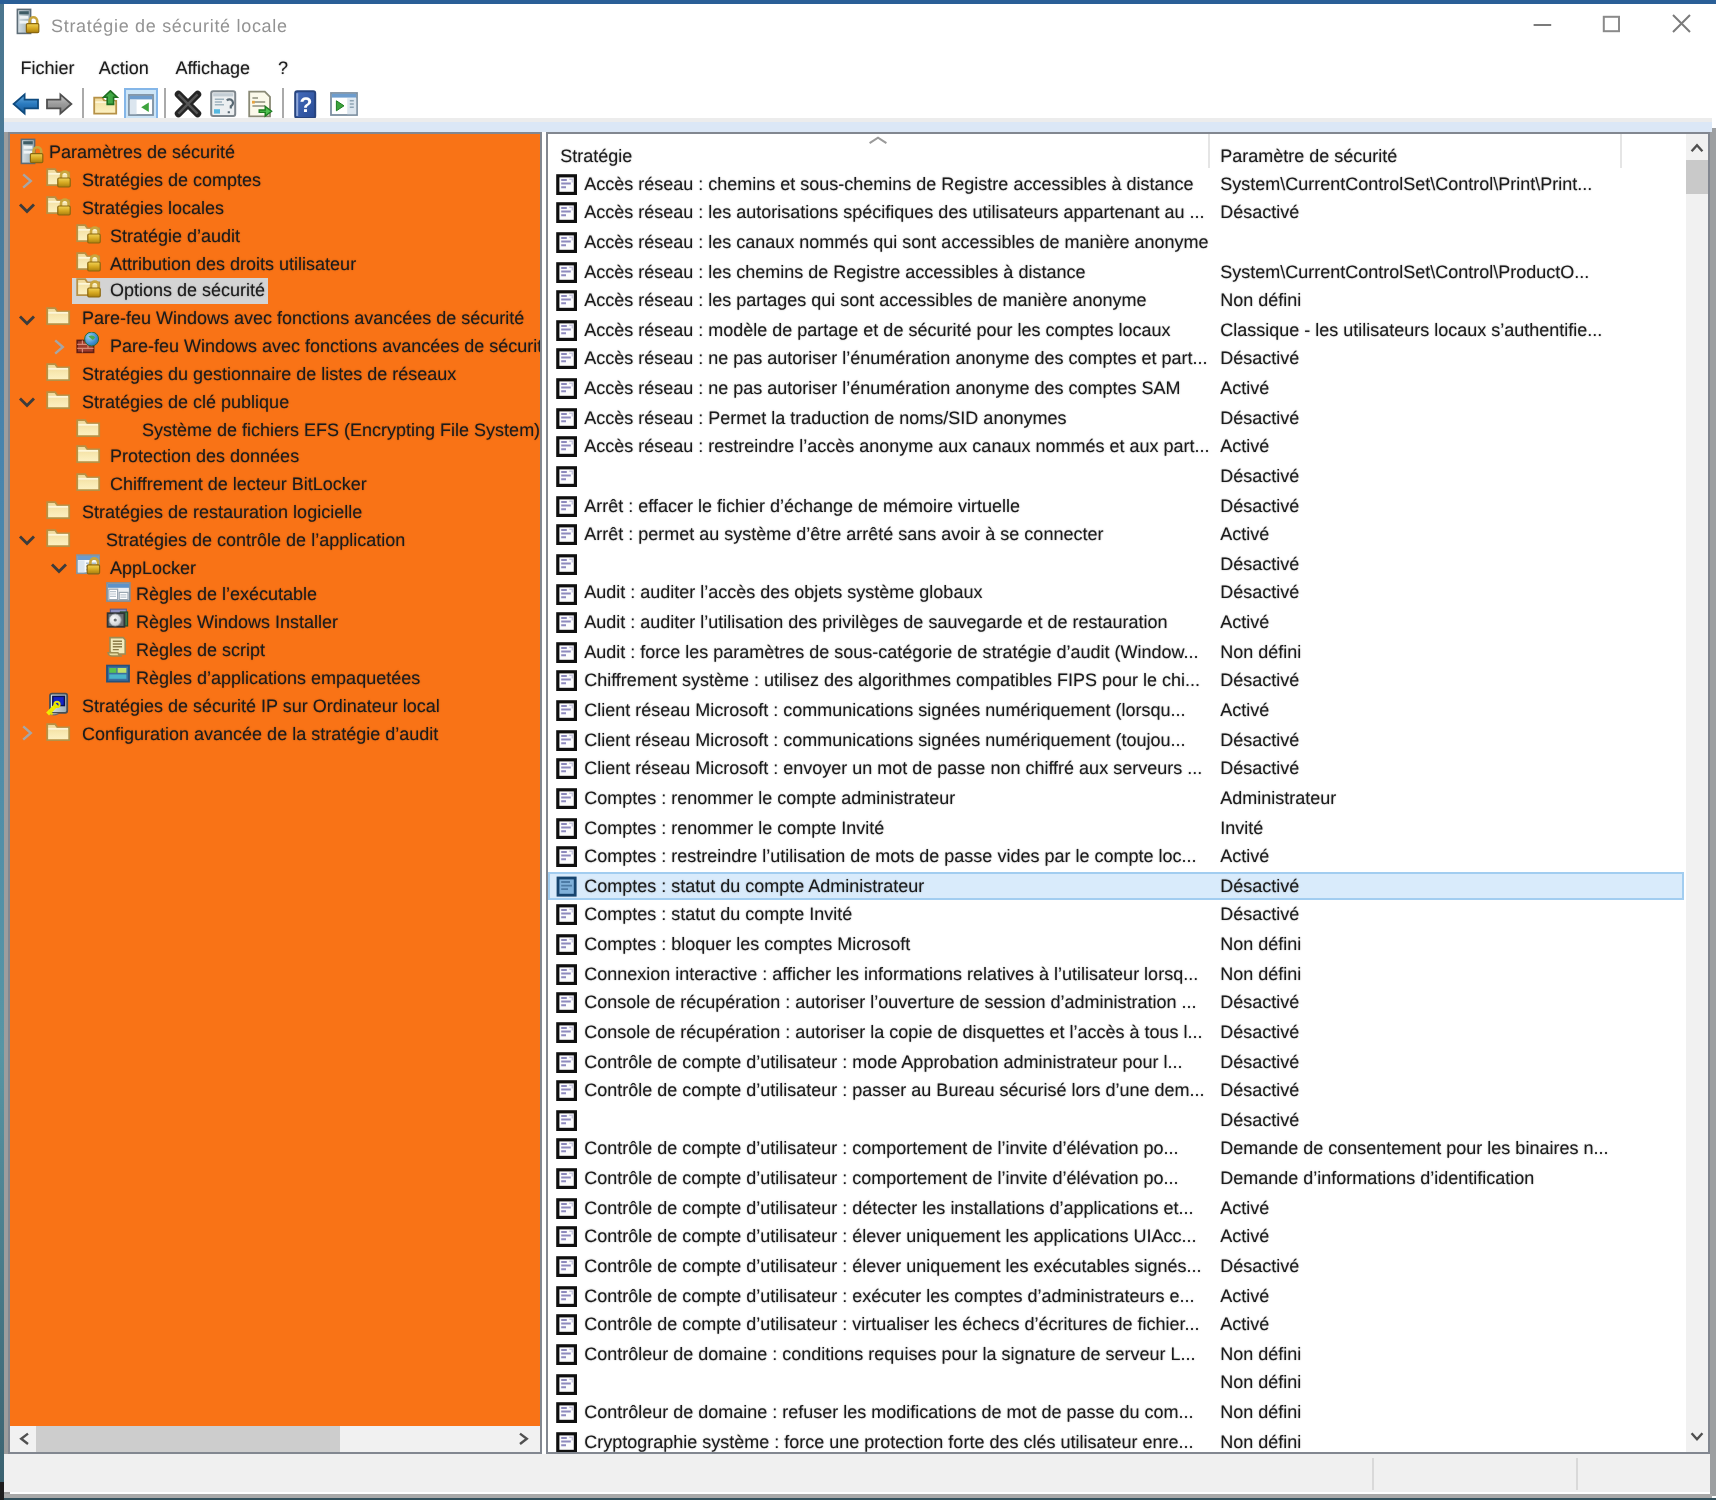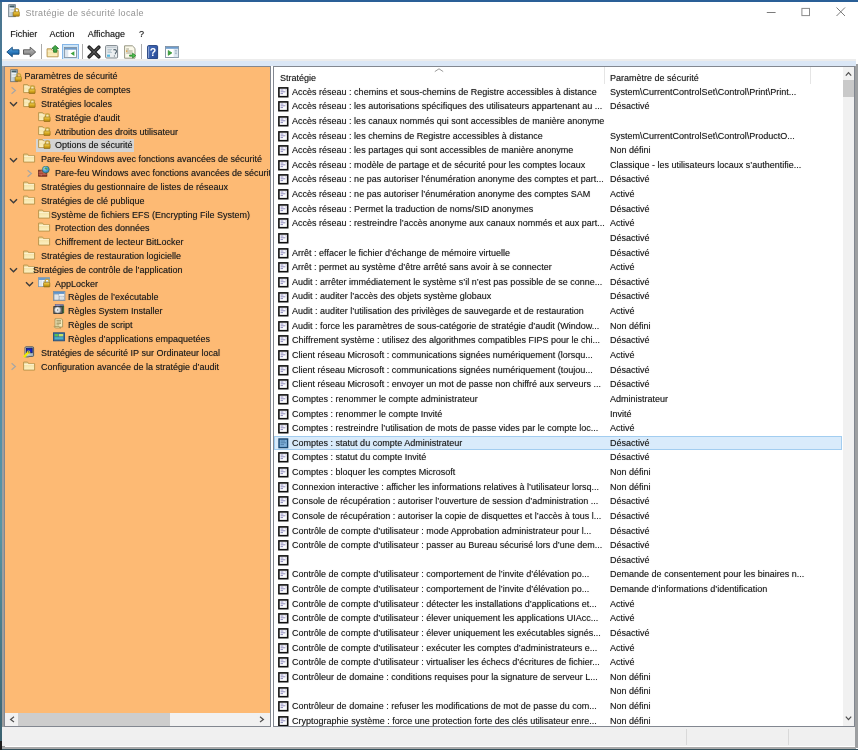--- a/index.html
+++ b/index.html
@@ -127,21 +127,21 @@
   </svg>
 <svg style="position:absolute;left:164.5px;top:46px;" width="14" height="12" viewBox="0 0 14 12">
     <rect x="0.5" y="0.5" width="13" height="11" fill="#fff" stroke="#7d8fa0" stroke-width="0.9"></rect>
     <rect x="0.9" y="0.9" width="12.2" height="1.9" fill="#6d9ccd"></rect>
     <rect x="8.6" y="3.1" width="4.5" height="8" fill="#dce6ef"></rect>
     <path d="M9.9 4.4 h2 M9.9 6 h2 M9.9 7.6 h2" stroke="#8fa5b5" stroke-width="0.7"></path>
     <path d="M3.2 4.4 L7 6.9 L3.2 9.4 Z" fill="#3da33d" stroke="#1d7d21" stroke-width="0.5"></path>
   </svg>
 <div class="ab" style="left:2px;top:58.5px;width:854px;height:2.8px;background:#ececec"></div>
 <div class="ab" style="left:2px;top:61.3px;width:854px;height:5px;background:#dbe7f6"></div>
-<div class="ab" style="left:4px;top:66.3px;width:266.6px;height:660.4px;background:#fdba74;border:1px solid #828790;box-sizing:border-box;overflow:hidden" id="lp">
+<div class="ab" style="left:4px;top:66.3px;width:266.6px;height:660.4px;background:#f97316;border:1px solid #828790;box-sizing:border-box;overflow:hidden" id="lp">
 <svg style="position:absolute;left:5px;top:2.1000000000000085px;" width="13" height="14" viewBox="0 0 13 14">
       <rect x="0.7" y="0.7" width="6.6" height="12" fill="url(#tg)" stroke="#5c6c77" stroke-width="0.8"></rect>
       <rect x="1.6" y="1.6" width="4.8" height="1.6" fill="#3e5c66"></rect>
       <rect x="1.8" y="4.0" width="4.4" height="1.4" fill="#eef3f5"></rect>
       <rect x="1.8" y="6.4" width="4.4" height="1.4" fill="#eef3f5"></rect>
       <path d="M6.800000000000001 8.1 v-1.6 a1.9 1.9 0 0 1 3.8 0 v1.6" fill="none" stroke="#c9a53c" stroke-width="1.3"></path>
       <rect x="5.2" y="7.8" width="6.2" height="4.5" rx="0.6" fill="url(#lg)" stroke="#8a660e" stroke-width="0.6"></rect>
     </svg>
 <div class="tx" style="left:19.5px;top:2.1px">Paramètres de sécurité</div>
 <svg style="position:absolute;left:5px;top:18.520000000000003px;" width="7" height="9" viewBox="0 0 7 9">
@@ -215,21 +215,21 @@
     </svg>
 <svg style="position:absolute;left:18px;top:126.48000000000002px;" width="13" height="12" viewBox="0 0 13 12">
       <path transform="translate(0 0.5)" d="M0.6 9.6 L0.6 1.6 L4.6 1.6 L5.7 3.2 L11.6 3.2 L11.6 9.6 Z" fill="url(#fg)" stroke="#b69146" stroke-width="0.9"></path>
       <path transform="translate(0 0.5)" d="M1.2 3.9 L11 3.9" stroke="#fdf6d8" stroke-width="0.9" fill="none"></path>
     </svg>
 <div class="tx" style="left:36.0px;top:126.5px">Stratégies de clé publique</div>
 <svg style="position:absolute;left:33px;top:140.3px;" width="13" height="12" viewBox="0 0 13 12">
       <path transform="translate(0 0.5)" d="M0.6 9.6 L0.6 1.6 L4.6 1.6 L5.7 3.2 L11.6 3.2 L11.6 9.6 Z" fill="url(#fg)" stroke="#b69146" stroke-width="0.9"></path>
       <path transform="translate(0 0.5)" d="M1.2 3.9 L11 3.9" stroke="#fdf6d8" stroke-width="0.9" fill="none"></path>
     </svg>
-<div class="tx" style="left:46px;top:140.3px">Système de fichiers EFS (Encrypting File System)</div>
+<div class="tx" style="left:66px;top:140.3px">Système de fichiers EFS (Encrypting File System)</div>
 <svg style="position:absolute;left:33px;top:154.12px;" width="13" height="12" viewBox="0 0 13 12">
       <path transform="translate(0 0.5)" d="M0.6 9.6 L0.6 1.6 L4.6 1.6 L5.7 3.2 L11.6 3.2 L11.6 9.6 Z" fill="url(#fg)" stroke="#b69146" stroke-width="0.9"></path>
       <path transform="translate(0 0.5)" d="M1.2 3.9 L11 3.9" stroke="#fdf6d8" stroke-width="0.9" fill="none"></path>
     </svg>
 <div class="tx" style="left:50.0px;top:154.1px">Protection des données</div>
 <svg style="position:absolute;left:33px;top:167.94px;" width="13" height="12" viewBox="0 0 13 12">
       <path transform="translate(0 0.5)" d="M0.6 9.6 L0.6 1.6 L4.6 1.6 L5.7 3.2 L11.6 3.2 L11.6 9.6 Z" fill="url(#fg)" stroke="#b69146" stroke-width="0.9"></path>
       <path transform="translate(0 0.5)" d="M1.2 3.9 L11 3.9" stroke="#fdf6d8" stroke-width="0.9" fill="none"></path>
     </svg>
 <div class="tx" style="left:50.0px;top:167.9px">Chiffrement de lecteur BitLocker</div>
@@ -238,21 +238,21 @@
       <path transform="translate(0 0.5)" d="M1.2 3.9 L11 3.9" stroke="#fdf6d8" stroke-width="0.9" fill="none"></path>
     </svg>
 <div class="tx" style="left:36.0px;top:181.8px">Stratégies de restauration logicielle</div>
 <svg style="position:absolute;left:4px;top:198.98px;" width="9" height="8" viewBox="0 0 9 8">
       <path d="M1 2.2 L4.5 5.8 L8 2.2" fill="none" stroke="#3c3c3c" stroke-width="1.4"></path>
     </svg>
 <svg style="position:absolute;left:18px;top:195.57999999999998px;" width="13" height="12" viewBox="0 0 13 12">
       <path transform="translate(0 0.5)" d="M0.6 9.6 L0.6 1.6 L4.6 1.6 L5.7 3.2 L11.6 3.2 L11.6 9.6 Z" fill="url(#fg)" stroke="#b69146" stroke-width="0.9"></path>
       <path transform="translate(0 0.5)" d="M1.2 3.9 L11 3.9" stroke="#fdf6d8" stroke-width="0.9" fill="none"></path>
     </svg>
-<div class="tx" style="left:28px;top:195.6px">Stratégies de contrôle de l’application</div>
+<div class="tx" style="left:48px;top:195.6px">Stratégies de contrôle de l’application</div>
 <svg style="position:absolute;left:20px;top:212.80000000000004px;" width="9" height="8" viewBox="0 0 9 8">
       <path d="M1 2.2 L4.5 5.8 L8 2.2" fill="none" stroke="#3c3c3c" stroke-width="1.4"></path>
     </svg>
 <svg style="position:absolute;left:33px;top:209.40000000000003px;" width="13" height="12" viewBox="0 0 13 12">
       <rect x="0.5" y="0.6" width="11" height="9" fill="#f6f9fc" stroke="#8295a5" stroke-width="0.9"></rect>
       <rect x="0.9" y="1" width="10.2" height="2" fill="#6d9ccd"></rect>
       <rect x="0.9" y="3.2" width="3.4" height="6" fill="#dbe5ee"></rect>
       <path d="M5 4.6 H10 M5 6.2 H10 M5 7.8 H10" stroke="#aebfcd" stroke-width="0.8"></path>
       <path d="M7.199999999999999 5.7 v-1.6 a1.9 1.9 0 0 1 3.8 0 v1.6" fill="none" stroke="#c9a53c" stroke-width="1.3"></path>
       <rect x="5.6" y="5.4" width="6.2" height="4.5" rx="0.6" fill="url(#lg)" stroke="#8a660e" stroke-width="0.6"></rect>
@@ -266,21 +266,21 @@
       <path d="M2 4.8 H5 M2 6 H5 M2 7.2 H5 M7.2 6.4 H10.2 M7.2 7.6 H10.2" stroke="#b9c4cd" stroke-width="0.6"></path>
     </svg>
 <div class="tx" style="left:63.0px;top:223.2px">Règles de l’exécutable</div>
 <svg style="position:absolute;left:48px;top:237.04000000000002px;" width="12" height="11" viewBox="0 0 12 11">
       <rect x="2.2" y="0.6" width="8" height="2.6" fill="#8d90c0" stroke="#5d5f8f" stroke-width="0.6"></rect>
       <rect x="7.2" y="2" width="3.6" height="7" fill="#3e7d46" stroke="#24512a" stroke-width="0.6"></rect>
       <rect x="0.8" y="2.6" width="8.4" height="6.8" fill="#6c7174" stroke="#2f3437" stroke-width="0.9"></rect>
       <circle cx="4.6" cy="6" r="3" fill="url(#cdg)" stroke="#9aa0a4" stroke-width="0.4"></circle>
       <circle cx="4.6" cy="6" r="0.8" fill="#6c7174"></circle>
     </svg>
-<div class="tx" style="left:63.0px;top:237.0px">Règles System Installer</div>
+<div class="tx" style="left:63.0px;top:237.0px">Règles Windows Installer</div>
 <svg style="position:absolute;left:48px;top:250.85999999999996px;" width="11" height="12" viewBox="0 0 11 12">
       <path d="M2 0.8 H8.6 L9.6 2 V9 H3 L2 7.8 Z" fill="#f3ebbd" stroke="#9c8c55" stroke-width="0.8"></path>
       <path d="M3.4 2.6 H8 M3.4 4 H8 M3.4 5.4 H8 M3.4 6.8 H6.4" stroke="#8a7a46" stroke-width="0.7"></path>
       <path d="M1 8.4 q0.4 1.6 2 1.6 h5 q-1.6 0 -2 -1.6 Z" fill="#e8dca2" stroke="#9c8c55" stroke-width="0.7"></path>
     </svg>
 <div class="tx" style="left:63.0px;top:250.9px">Règles de script</div>
 <svg style="position:absolute;left:48px;top:264.68px;" width="13" height="11" viewBox="0 0 13 11">
       <rect x="0.5" y="0.8" width="11" height="8" fill="#3c6e9e" stroke="#24517c" stroke-width="0.9"></rect>
       <rect x="1.6" y="2" width="3.6" height="2.4" fill="#59c24e"></rect>
       <rect x="5.8" y="2" width="4.4" height="2.4" fill="#bfe06a"></rect>
@@ -409,21 +409,20 @@
       <path d="M2.6 3 H5.4 M2.6 4.8 H7.4 M2.6 6.6 H5" stroke="#8d89bd" stroke-width="1"></path>
       <path d="M6.6 2.6 h1.6 v1.6" stroke="#c9c7de" stroke-width="0.8" fill="none"></path>
     </svg>
 <div class="tx" style="left:18.5px;top:193.0px;width:314px;overflow:hidden;line-height:14.6px;height:14.6px">Arrêt : permet au système d’être arrêté sans avoir à se connecter</div>
 <div class="tx" style="left:336.5px;top:193.0px;width:204px;overflow:hidden;line-height:14.6px;height:14.6px">Activé</div>
 <svg style="position:absolute;left:4.5px;top:209.58999999999997px;" width="11" height="11" viewBox="0 0 11 11">
       <rect x="0.9" y="0.9" width="8.8" height="8.8" fill="#fbfbfc" stroke="#0f0f0f" stroke-width="1.6"></rect>
       <path d="M2.6 3 H5.4 M2.6 4.8 H7.4 M2.6 6.6 H5" stroke="#8d89bd" stroke-width="1"></path>
       <path d="M6.6 2.6 h1.6 v1.6" stroke="#c9c7de" stroke-width="0.8" fill="none"></path>
     </svg>
-<div class="tx" style="left:18.5px;top:207.6px;width:314px;overflow:hidden;line-height:14.6px;height:14.6px">Audit : arrêter immédiatement le système s’il n’est pas possible de se conne...</div>
 <div class="tx" style="left:336.5px;top:207.6px;width:204px;overflow:hidden;line-height:14.6px;height:14.6px">Désactivé</div>
 <svg style="position:absolute;left:4.5px;top:224.22000000000003px;" width="11" height="11" viewBox="0 0 11 11">
       <rect x="0.9" y="0.9" width="8.8" height="8.8" fill="#fbfbfc" stroke="#0f0f0f" stroke-width="1.6"></rect>
       <path d="M2.6 3 H5.4 M2.6 4.8 H7.4 M2.6 6.6 H5" stroke="#8d89bd" stroke-width="1"></path>
       <path d="M6.6 2.6 h1.6 v1.6" stroke="#c9c7de" stroke-width="0.8" fill="none"></path>
     </svg>
 <div class="tx" style="left:18.5px;top:222.2px;width:314px;overflow:hidden;line-height:14.6px;height:14.6px">Audit : auditer l’accès des objets système globaux</div>
 <div class="tx" style="left:336.5px;top:222.2px;width:204px;overflow:hidden;line-height:14.6px;height:14.6px">Désactivé</div>
 <svg style="position:absolute;left:4.5px;top:238.85000000000002px;" width="11" height="11" viewBox="0 0 11 11">
       <rect x="0.9" y="0.9" width="8.8" height="8.8" fill="#fbfbfc" stroke="#0f0f0f" stroke-width="1.6"></rect>

